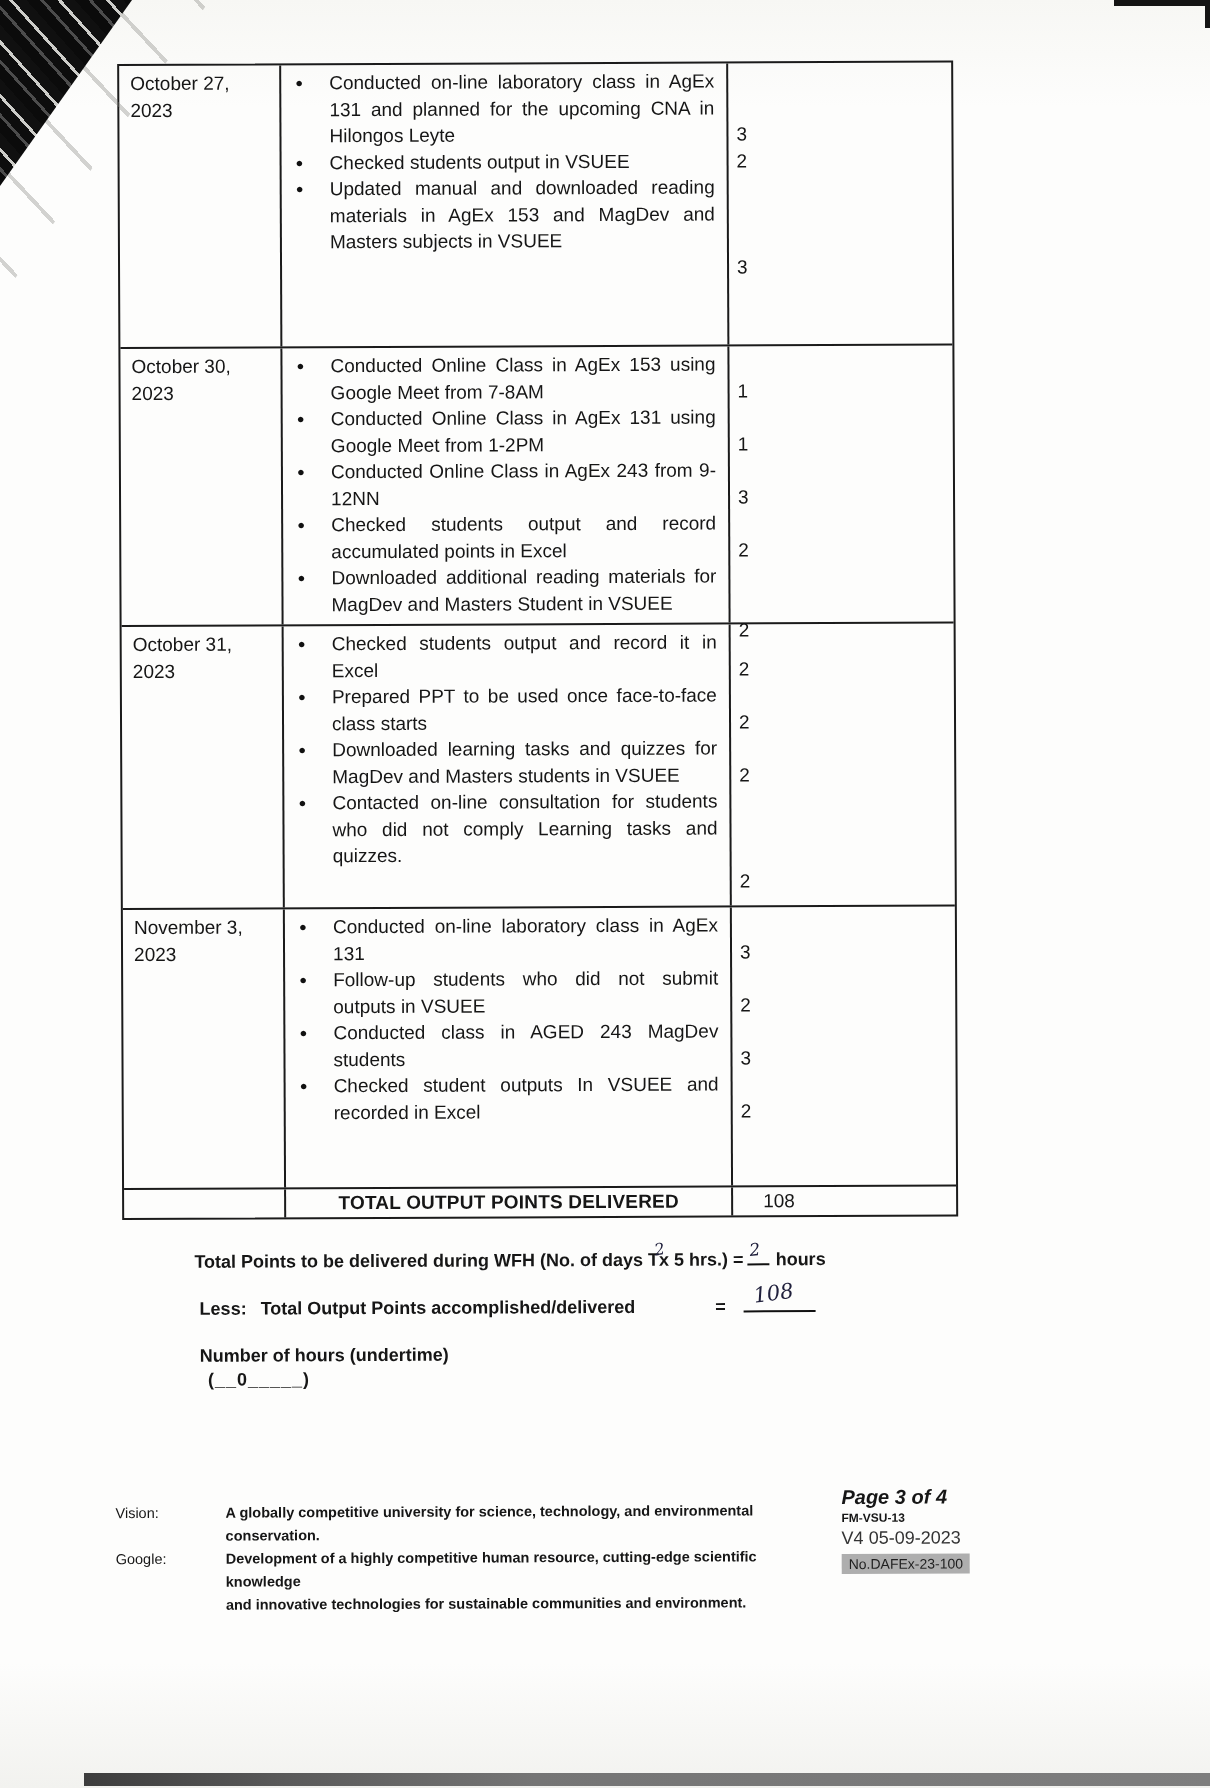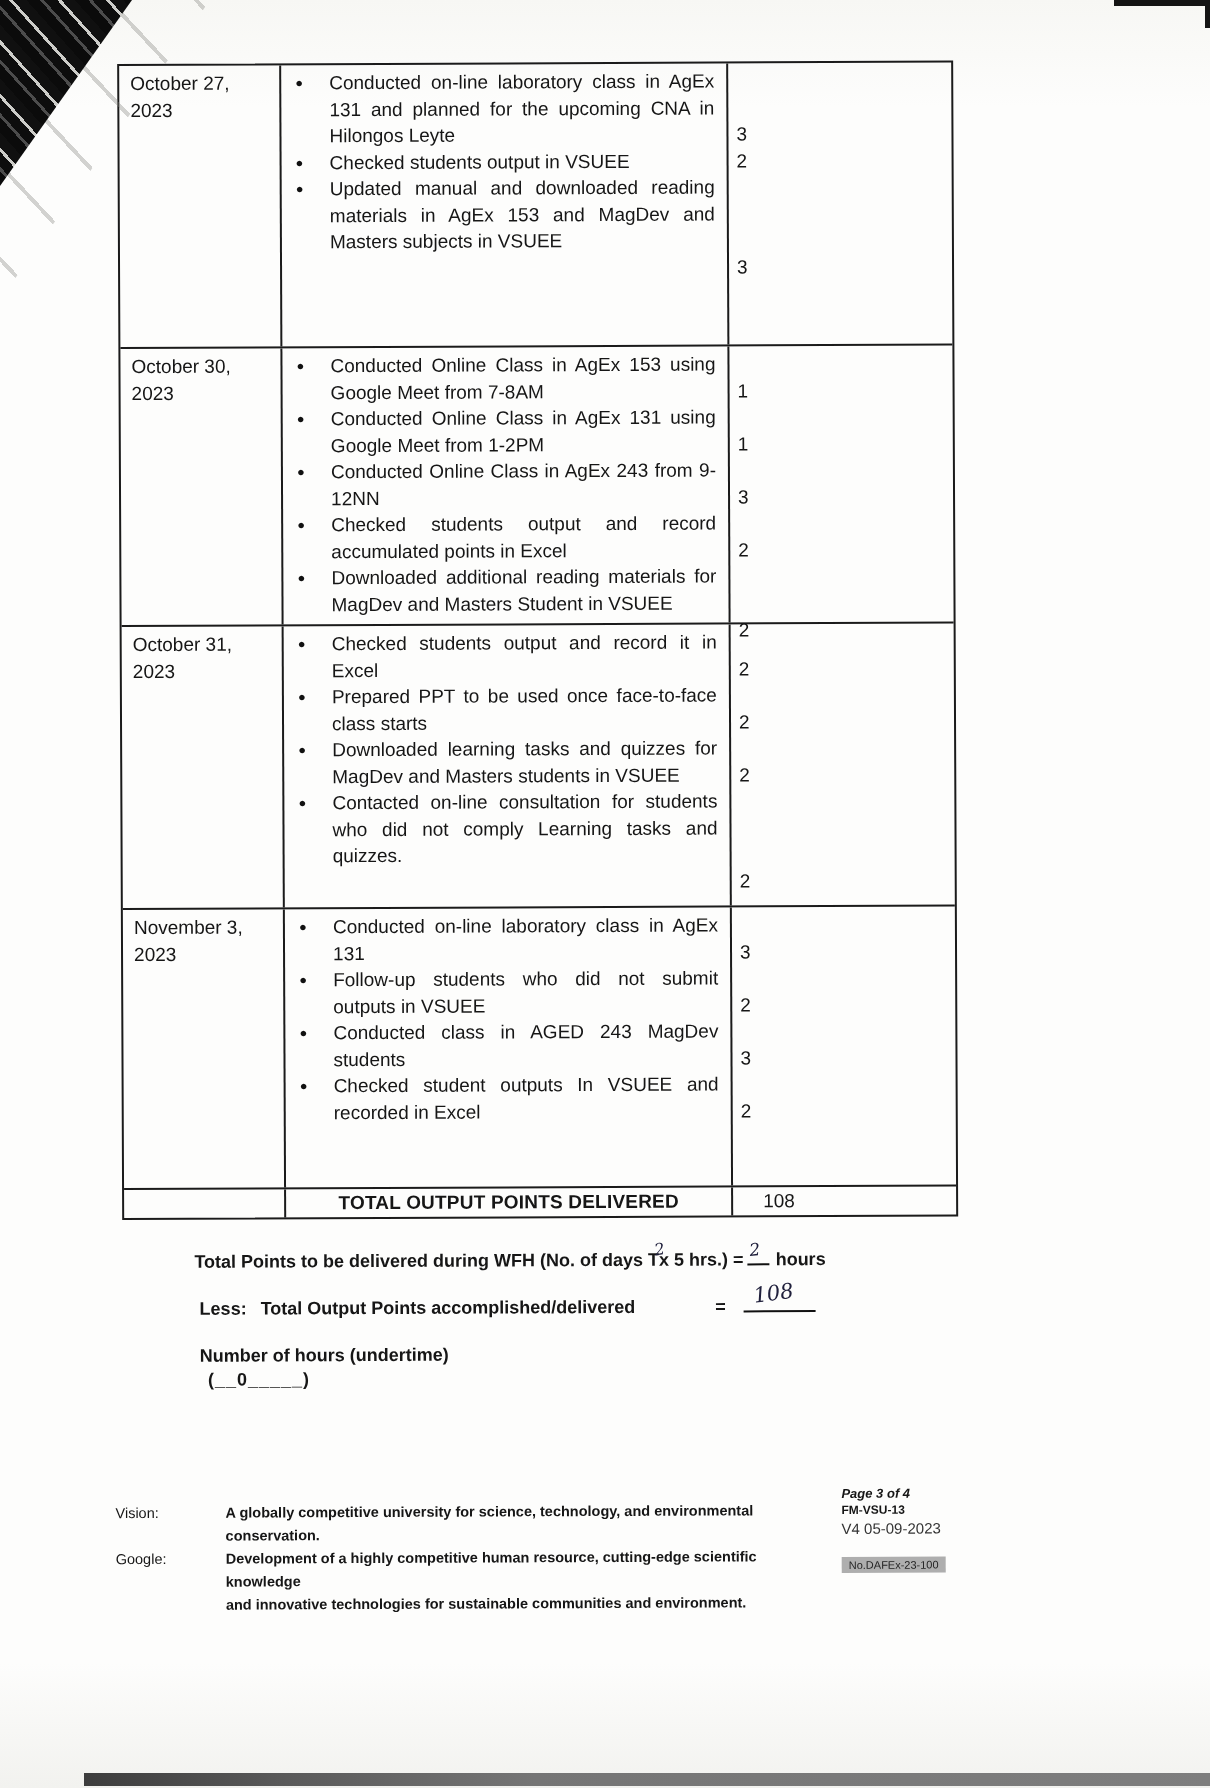--- a/index.html
+++ b/index.html
@@ -58,24 +58,24 @@
   .s-hours { margin-left: 6px; }
   .uline-lg { display: inline-block; width: 72px; height: 4px; border-bottom: 2px solid #111; position: relative; margin-left: 18px; }
   .v108 { position: absolute; top: -27px; left: 10px; font-size: 21px; transform: rotate(-7deg); display: inline-block; }
 
   
   .footer-left { position: absolute; left: 112px; top: 1500px; font-size: 14.5px; line-height: 23px; }
   .f-row { display: flex; align-items: flex-start; }
   .f-label { width: 110px; flex: none; font-weight: normal; }
   .f-text { font-weight: bold; white-space: pre-line; max-width: 600px; }
   .footer-right { position: absolute; left: 838px; top: 1487px; }
-  .f-page { font-weight: bold; font-style: italic; font-size: 13px; }
+  .f-page { font-weight: bold; font-style: italic; font-size: 20px; }
   .f-code { font-weight: bold; font-size: 12px; margin-top: 2px; }
-  .f-ver { font-size: 15px; color: #333; margin-top: 3px; }
-  .f-stamp { display: inline-block; margin-top: 20px; background: #aeaeae; color: #1f1f1f; font-size: 11px; padding: 2px 7px; }
+  .f-ver { font-size: 18px; color: #333; margin-top: 3px; }
+  .f-stamp { display: inline-block; margin-top: 5px; background: #aeaeae; color: #1f1f1f; font-size: 14px; padding: 2px 7px; }
 
   
   .corner-light {
     position: absolute; top: 0; left: 0; width: 210px; height: 300px;
     clip-path: polygon(0 0, 210px 0, 0 300px);
     background: repeating-linear-gradient(47deg, rgba(120,120,115,0) 0 26px, rgba(130,130,125,0.35) 26px 30px, rgba(120,120,115,0) 30px 64px);
     pointer-events: none;
   }
   .corner-dark {
     position: absolute; top: 0; left: 0; width: 132px; height: 186px;

